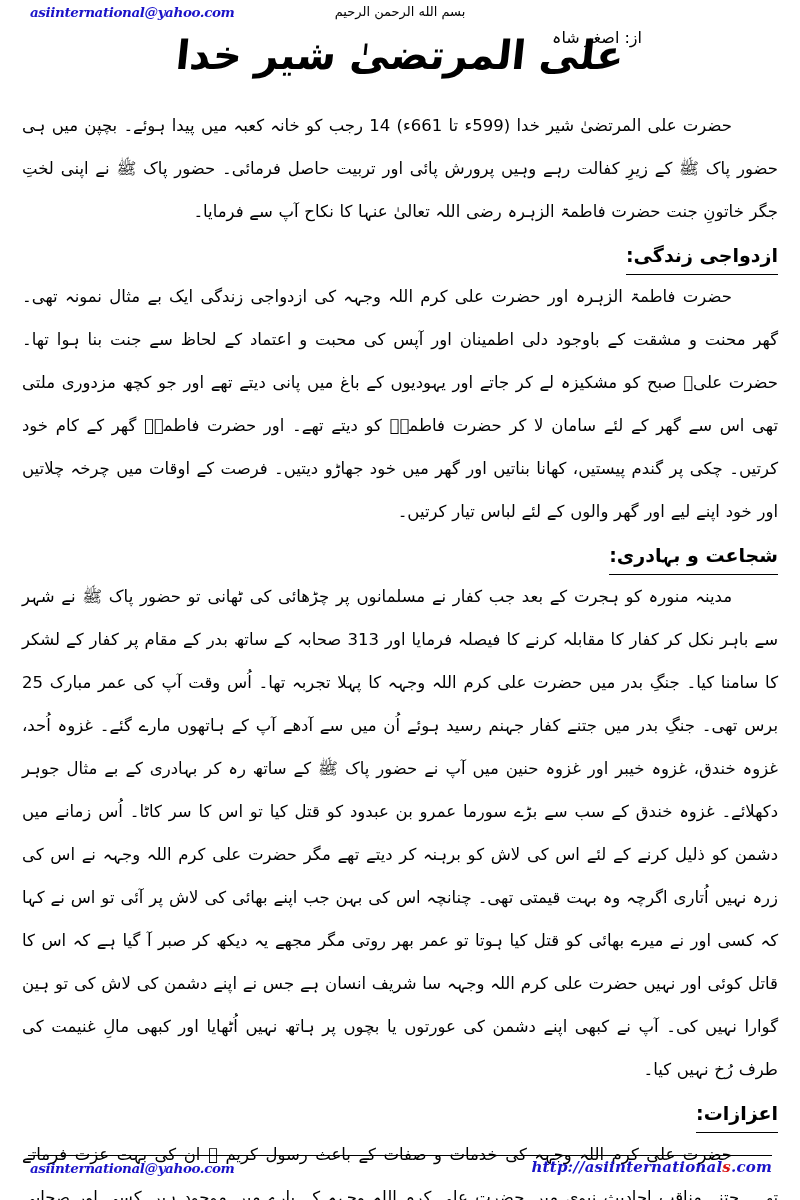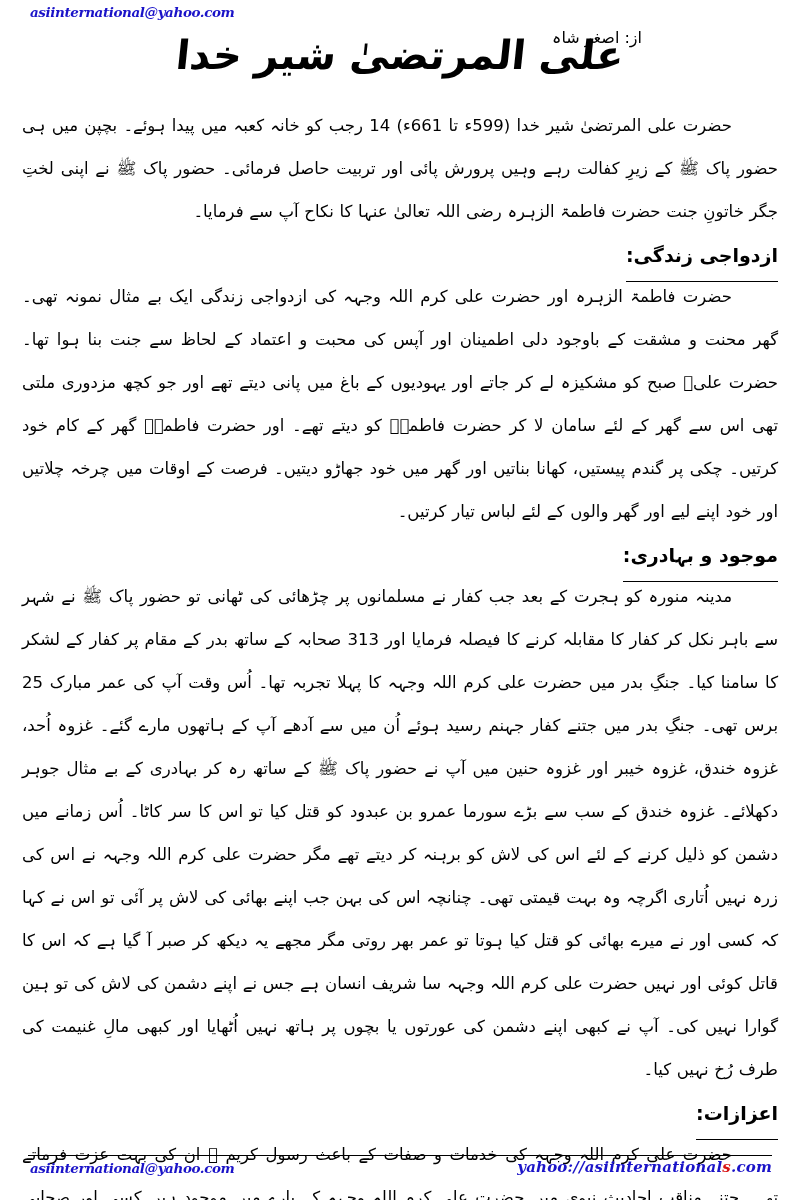--- a/index.html
+++ b/index.html
@@ -125,21 +125,21 @@
     font-family: "DejaVu Sans", sans-serif;
     font-size: 19px;
     font-weight: bold;
     line-height: 40px;
     text-align: left;           
     direction: rtl;
     color: #000;
   }
   h2.section-head span.u {
     border-bottom: 1.6px solid #000;
-    padding-bottom: 15px;
+    padding-bottom: 8px;
   }
 
   
   .footer-rule {
     position: absolute;
     left: 28px;
     right: 28px;
     top: 1155px;
     height: 0;
     border-top: 1.6px solid #000;
@@ -172,47 +172,48 @@
   }
   .ftr-url .red { color: #d81313; }
 </style>
 </head>
 <body>
 
 <div class="page">
 
   <div class="hdr-email">asiinternational@yahoo.com</div>
 
+  <div class="bismillah">بسم الله الرحمن الرحيم</div>
 
   <div class="doc-title">علی المرتضیٰ شیر خدا</div>
 
   <div class="hdr-author">
     <div class="byline">از: اصغر شاہ</div>
   </div>
 
   <div class="body-area">
 
     <p class="para indent">حضرت علی المرتضیٰ شیر خدا (599ء تا 661ء) 14 رجب کو خانہ کعبہ میں پیدا ہوئے۔ بچپن میں ہی حضور پاک ﷺ کے زیرِ کفالت رہے وہیں پرورش پائی اور تربیت حاصل فرمائی۔ حضور پاک ﷺ نے اپنی لختِ جگر خاتونِ جنت حضرت فاطمۃ الزہرہ رضی اللہ تعالیٰ عنہا کا نکاح آپ سے فرمایا۔</p>
 
     <h2 class="section-head">
       <span class="u">ازدواجی زندگی:</span>
     </h2>
     <p class="para indent">حضرت فاطمۃ الزہرہ اور حضرت علی کرم اللہ وجہہ کی ازدواجی زندگی ایک بے مثال نمونہ تھی۔ گھر محنت و مشقت کے باوجود دلی اطمینان اور آپس کی محبت و اعتماد کے لحاظ سے جنت بنا ہوا تھا۔ حضرت علیؑ صبح کو مشکیزہ لے کر جاتے اور یہودیوں کے باغ میں پانی دیتے تھے اور جو کچھ مزدوری ملتی تھی اس سے گھر کے لئے سامان لا کر حضرت فاطمہؑ کو دیتے تھے۔ اور حضرت فاطمہؑ گھر کے کام خود کرتیں۔ چکی پر گندم پیستیں، کھانا بناتیں اور گھر میں خود جھاڑو دیتیں۔ فرصت کے اوقات میں چرخہ چلاتیں اور خود اپنے لیے اور گھر والوں کے لئے لباس تیار کرتیں۔</p>
 
     <h2 class="section-head">
-      <span class="u">موجود و بہادری:</span>
+      <span class="u">شجاعت و بہادری:</span>
     </h2>
     <p class="para indent">مدینہ منورہ کو ہجرت کے بعد جب کفار نے مسلمانوں پر چڑھائی کی ٹھانی تو حضور پاک ﷺ نے شہر سے باہر نکل کر کفار کا مقابلہ کرنے کا فیصلہ فرمایا اور 313 صحابہ کے ساتھ بدر کے مقام پر کفار کے لشکر کا سامنا کیا۔ جنگِ بدر میں حضرت علی کرم اللہ وجہہ کا پہلا تجربہ تھا۔ اُس وقت آپ کی عمر مبارک 25 برس تھی۔ جنگِ بدر میں جتنے کفار جہنم رسید ہوئے اُن میں سے آدھے آپ کے ہاتھوں مارے گئے۔ غزوہ اُحد، غزوہ خندق، غزوہ خیبر اور غزوہ حنین میں آپ نے حضور پاک ﷺ کے ساتھ رہ کر بہادری کے بے مثال جوہر دکھلائے۔ غزوہ خندق کے سب سے بڑے سورما عمرو بن عبدود کو قتل کیا تو اس کا سر کاٹا۔ اُس زمانے میں دشمن کو ذلیل کرنے کے لئے اس کی لاش کو برہنہ کر دیتے تھے مگر حضرت علی کرم اللہ وجہہ نے اس کی زرہ نہیں اُتاری اگرچہ وہ بہت قیمتی تھی۔ چنانچہ اس کی بہن جب اپنے بھائی کی لاش پر آئی تو اس نے کہا کہ کسی اور نے میرے بھائی کو قتل کیا ہوتا تو عمر بھر روتی مگر مجھے یہ دیکھ کر صبر آ گیا ہے کہ اس کا قاتل کوئی اور نہیں حضرت علی کرم اللہ وجہہ سا شریف انسان ہے جس نے اپنے دشمن کی لاش کی تو ہین گوارا نہیں کی۔ آپ نے کبھی اپنے دشمن کی عورتوں یا بچوں پر ہاتھ نہیں اُٹھایا اور کبھی مالِ غنیمت کی طرف رُخ نہیں کیا۔</p>
 
     <h2 class="section-head">
       <span class="u">اعزازات:</span>
     </h2>
     <p class="para indent">حضرت علی کرم اللہ وجہہ کی خدمات و صفات کے باعث رسول کریم ﷺ ان کی بہت عزت فرماتے تھے۔ جتنے مناقب احادیثِ نبوی میں حضرت علی کرم اللہ وجہہ کے بارے میں موجود ہیں کسی اور صحابی رسول کے بارے میں نہیں ملتے۔ مثلاً حضور ﷺ کے یہ الفاظ ”علیؑ مجھ سے ہے اور میں علیؑ سے ہوں“ کبھی یہ فرمایا ”میں علم کا شہر ہوں اور علیؑ اس کا دروازہ ہے“ کبھی فرمایا ”تم سب میں بہترین فیصلہ کرنے والا علیؑ ہے“ کبھی ارشاد فرمایا ”علیؑ کو مجھ سے وہ نسبت ہے جو ہارون کو موسیٰ علیہ السلام</p>
 
   </div>
 
   <div class="footer-rule"></div>
 
   <div class="ftr-email">asiinternational@yahoo.com</div>
 
-  <div class="ftr-url"><span>yahoo://asiinternational</span><span class="red">s</span><span>.com</span></div>
+  <div class="ftr-url"><span>http://asiinternational</span><span class="red">s</span><span>.com</span></div>
 
 </div>
 
 </body></html>

